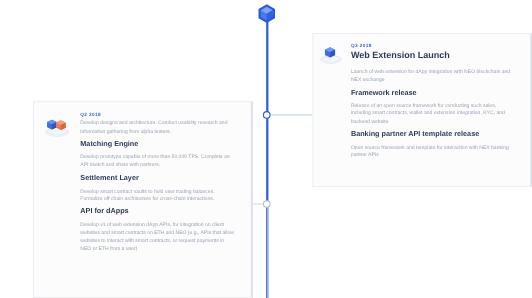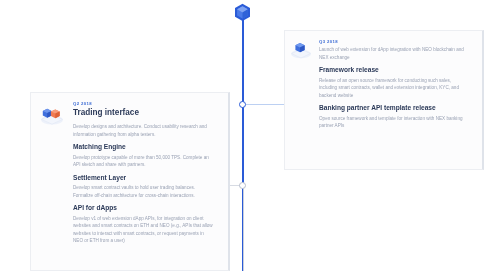--- a/index.html
+++ b/index.html
@@ -120,21 +120,20 @@
           </g>
           <g>
             <polygon points="16.3,8.4 20.7,10.5 20.7,15.1 16.3,17.2 11.9,15.1 11.9,10.5" fill="#f07a52"></polygon>
             <polygon points="16.3,8.4 20.7,10.5 16.3,12.6 11.9,10.5" fill="#f79b7b"></polygon>
             <polygon points="16.3,12.6 20.7,10.5 20.7,15.1 16.3,17.2" fill="#dd6238"></polygon>
           </g>
         </svg>
       </div>
 
       <div class="quarter">Q2 2018</div>
-      <div class="card-title">Trading interface</div>
 
       <div class="sec sec-first">
         <div class="sec-body">Develop designs and architecture. Conduct usability research and information gathering from alpha testers.</div>
       </div>
       <div class="sec">
         <div class="sec-head">Matching Engine</div>
         <div class="sec-body">Develop prototype capable of more than 50,000 TPS. Complete an API sketch and share with partners.</div>
       </div>
       <div class="sec">
         <div class="sec-head">Settlement Layer</div>
@@ -156,20 +155,21 @@
           <polygon points="12,12.3 21.5,16.6 12,20.9 2.5,16.6" fill="none" stroke="#dde4f3" stroke-width=".5"></polygon>
           <g>
             <polygon points="11,6 15.6,8.2 15.6,13 11,15.2 6.4,13 6.4,8.2" fill="#3f6fdd"></polygon>
             <polygon points="11,6 15.6,8.2 11,10.4 6.4,8.2" fill="#7099ef"></polygon>
             <polygon points="11,10.4 15.6,8.2 15.6,13 11,15.2" fill="#2d57c4"></polygon>
           </g>
         </svg>
       </div>
 
       <div class="quarter">Q3 2018</div>
+      <div class="card-title">Web Extension Launch</div>
 
       <div class="sec sec-first">
         <div class="sec-body">Launch of web extension for dApp integration with NEO blockchain and NEX exchange</div>
       </div>
       <div class="sec">
         <div class="sec-head">Framework release</div>
         <div class="sec-body">Release of an open source framework for conducting such sales, including smart contracts, wallet and extension integration, KYC, and backend website</div>
       </div>
       <div class="sec">
         <div class="sec-head">Banking partner API template release</div>

